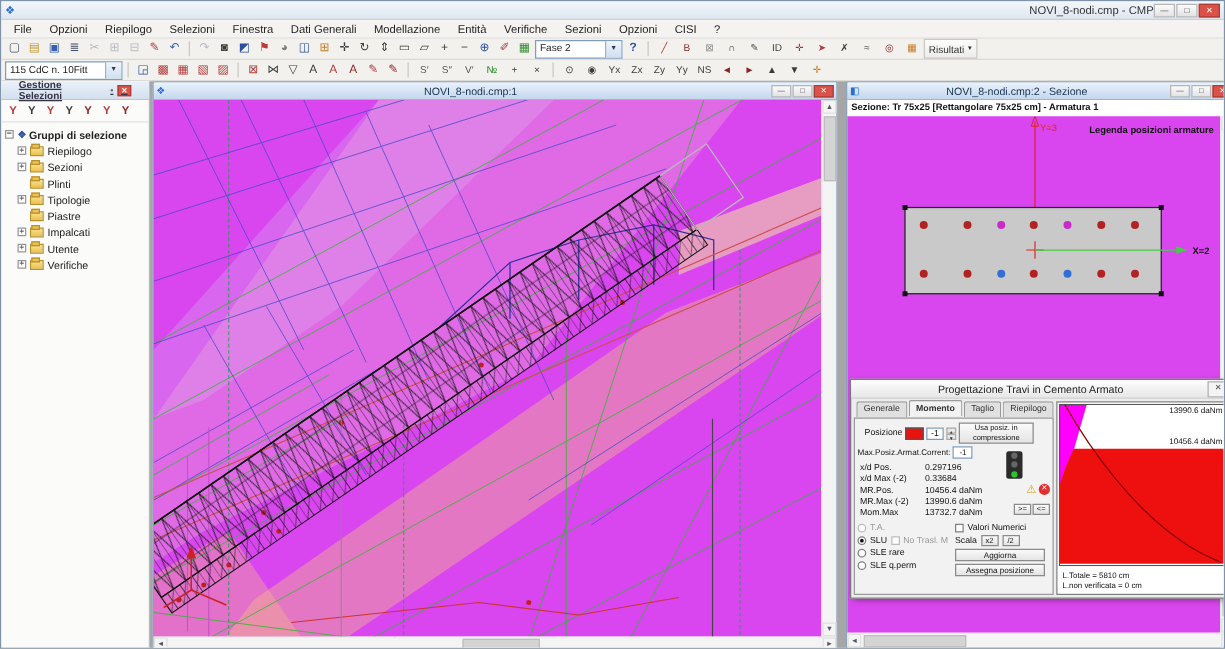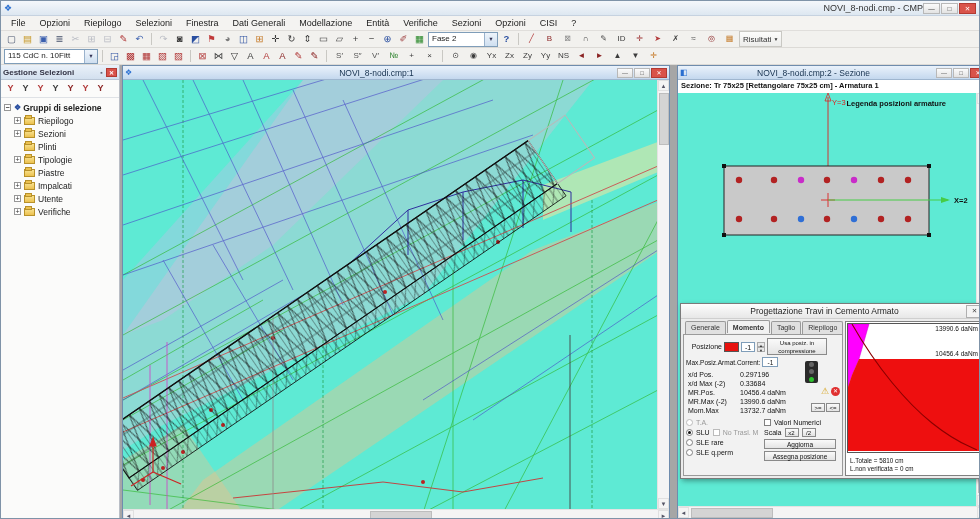--- a/index.html
+++ b/index.html
@@ -17,21 +17,21 @@
   .tbi{width:15px;height:14px;line-height:13px;text-align:center;font-size:9.5px;box-sizing:border-box;}
   .tbi2{width:17px;font-size:8px;}
   .tbsep{width:1px;height:12px;background:#c9c8c3;margin:0 3px;}
   .combo{height:13px;background:#fff;border:1px solid #7f9db9;display:flex;align-items:stretch;font-size:8px;color:#222;}
   .combo .ctxt{padding:0 3px;line-height:12px;white-space:nowrap;overflow:hidden;}
   .combo .carr{width:12px;background:linear-gradient(#eef4fb,#cfdff0);border-left:1px solid #9ab2cc;font-size:5.5px;line-height:12px;text-align:center;color:#335;}
   .ddbtn{height:14px;display:flex;align-items:center;border:1px solid #c9c8c3;background:linear-gradient(#fcfcfb,#ececea);font-size:8px;padding:0 3px;gap:2px;color:#333;}
   
   .body{display:flex;height:459px;}
   .lpanel{width:118px;background:#fbfbfa;border-right:1px solid #b9bec6;display:flex;flex-direction:column;}
-  .lp-head{height:14px;display:flex;align-items:center;background:linear-gradient(#eaf1f9,#d3e0ef);border-bottom:1px solid #b9c6d6;font-size:8px;font-weight:bold;color:#334;padding:0 2px;}
+  .lp-head{height:14px;display:flex;align-items:center;background:linear-gradient(#eaf1f9,#d3e0ef);border-bottom:1px solid #b9c6d6;font-size:8px;font-weight:bold;color:#334;padding:0 14px;text-decoration:underline;}
   .lp-head .t{flex:1;}
   .pin{font-size:7px;color:#667;width:9px;text-align:center;}
   .lp-close{width:11px;height:9px;background:#d9534a;color:#fff;font-size:6px;line-height:8px;text-align:center;border:1px solid #b23a32;box-sizing:border-box;}
   .lp-tools{height:17px;display:flex;align-items:center;gap:2px;padding:0 3px;border-bottom:1px solid #dfe2e6;}
   .spt{width:13px;height:13px;text-align:center;font-size:9px;font-weight:bold;line-height:12px;}
   .tree{padding:3px 0 0 3px;font-size:8.5px;color:#222;}
   .trow{display:flex;align-items:center;height:13px;white-space:nowrap;}
   .trow.root{font-weight:bold;}
   .indent{width:10px;}
   .expander{display:inline-block;width:7px;height:7px;border:1px solid #979797;background:#fff;font-size:7px;line-height:5px;text-align:center;color:#333;margin-right:3px;box-sizing:border-box;}
@@ -40,30 +40,30 @@
   .folder::before{content:"";position:absolute;top:-3px;left:0;width:5px;height:2px;background:#ecc14f;border:1px solid #b8912a;}
   .rooti{font-size:8px;color:#2a4fa0;margin-right:2px;}
   
   .mdi{flex:1;position:relative;background:#a6a6a6;overflow:hidden;}
   .win{position:absolute;background:#fff;border:1px solid #6f8cad;box-sizing:border-box;display:flex;flex-direction:column;}
   .win-tb{height:13px;display:flex;align-items:center;background:linear-gradient(#eaf2fb,#c4d8ee);border-bottom:1px solid #9fb6cf;padding:0 2px;flex:none;}
   .win-tb .wico{font-size:8px;color:#2a6fd0;width:11px;}
   .win-tb .ttl{flex:1;text-align:center;font-size:8.5px;color:#17324f;}
   .wb2{width:16px;height:10px;font-size:6px;line-height:9px;}
   .wrow{display:flex;flex:1;min-height:0;}
-  .canvas{position:relative;flex:1;background:#5eead4;overflow:hidden;text-decoration:underline;}
+  .canvas{position:relative;flex:1;background:#d946ef;overflow:hidden;text-decoration:underline;}
   .vscroll{width:11px;background:#f4f4f4;border-left:1px solid #e3e3e3;position:relative;flex:none;}
   .hscroll{height:11px;background:#f4f4f4;border-top:1px solid #e3e3e3;display:flex;flex:none;}
   .sbtn{width:11px;height:11px;text-align:center;font-size:6px;line-height:11px;color:#556;background:#f4f4f4;border:1px solid #e0e0e0;box-sizing:border-box;flex:none;}
   .htrack{flex:1;position:relative;}
   .hthumb{position:absolute;top:1px;height:8px;background:#d4d4d4;border:1px solid #bdbdbd;}
   .vthumb{position:absolute;left:1px;width:8px;background:#d4d4d4;border:1px solid #bdbdbd;}
   .caption{height:12px;font-size:7.5px;font-weight:bold;color:#111;padding:1px 0 0 3px;background:#fff;flex:none;white-space:nowrap;}
   
-  .legend{position:absolute;top:6px;right:30px;font-size:7.5px;color:#111;}
+  .legend{position:absolute;top:6px;right:5px;font-size:7.5px;color:#111;}
   .lg-title{font-weight:bold;text-align:right;margin-bottom:1px;}
   .lg-row{display:flex;justify-content:flex-end;align-items:center;height:16px;}
   .lg-label{margin-right:4px;font-weight:bold;}
   .lg-swatch{width:16px;height:16px;border:1px solid #222;box-sizing:border-box;margin-bottom:-1px;}
   
   .dialog{position:absolute;background:#ececec;border:1px solid #7a7a7a;box-shadow:2px 2px 5px rgba(0,0,0,.35);display:flex;flex-direction:column;box-sizing:border-box;}
   .dlg-tb{height:14px;display:flex;align-items:center;background:linear-gradient(#fdfdfd,#e7e7e7);border-bottom:1px solid #cfcfcf;padding:0 2px;flex:none;}
   .dlg-tb .ttl{flex:1;text-align:center;font-size:8.5px;color:#222;}
   .dlg-close{width:15px;height:11px;border:1px solid #b0b0b0;background:#f4f4f4;font-size:6.5px;line-height:10px;text-align:center;color:#444;}
   .dlg-body{flex:1;display:flex;padding:2px;gap:2px;min-height:0;}

